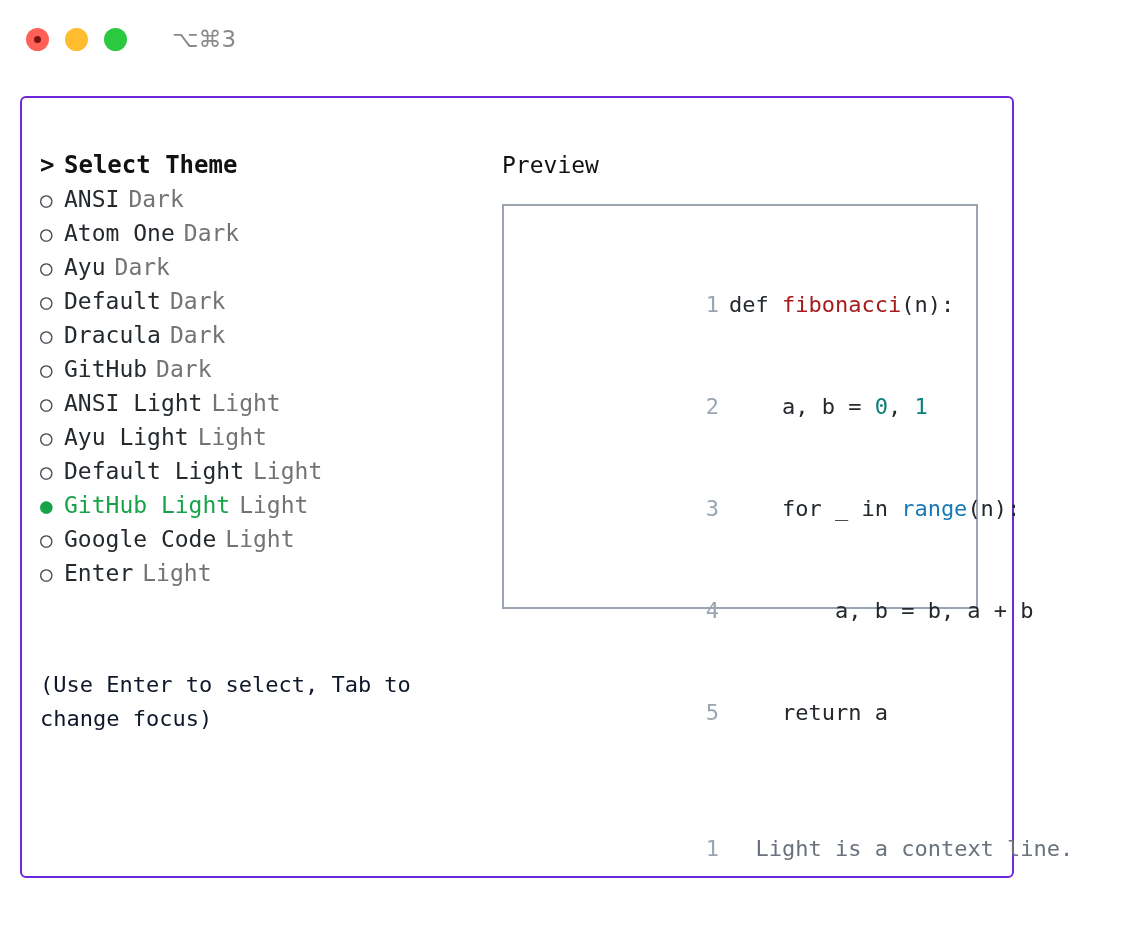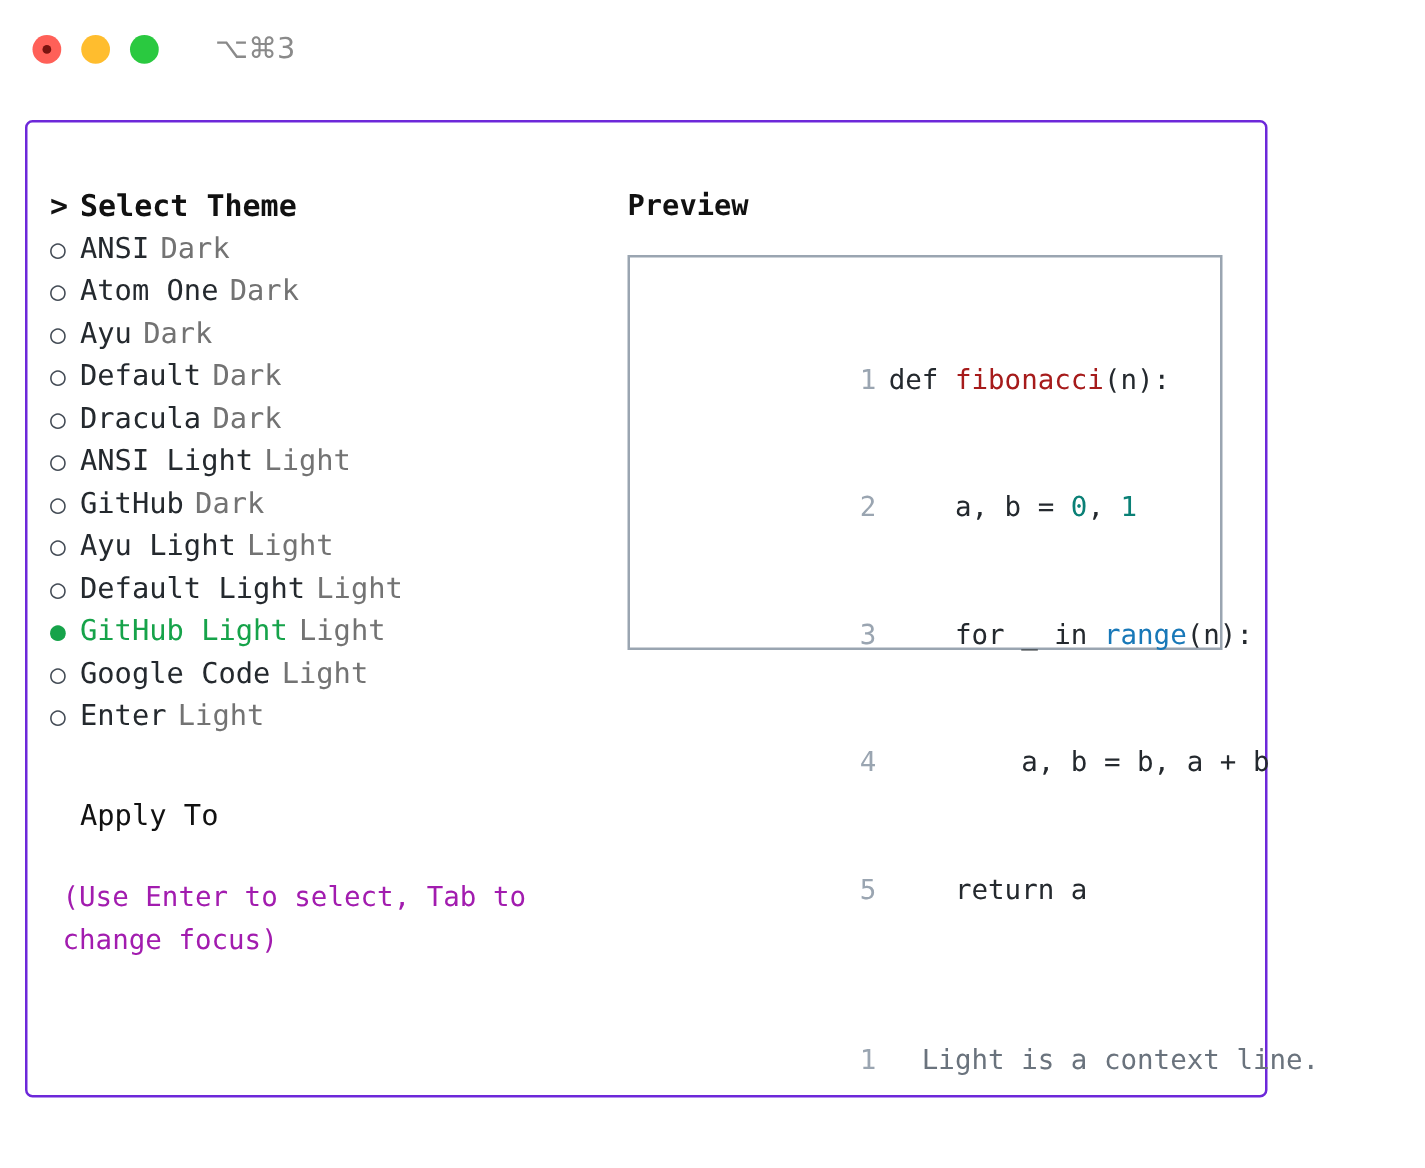--- a/index.html
+++ b/index.html
@@ -123,46 +123,45 @@
     height: 34px;
     line-height: 34px;
     font-size: 23px;
     color: #111111;
     padding-left: 24px;
   }
   .hint {
     margin-top: 32px;
     font-size: 22px;
     line-height: 34px;
-    color: #a21caf;
+    color: #0f172a;
     width: 404px;
-    margin-left: 10px;
   }
   
   .right-col {
     position: absolute;
     left: 480px;
     top: 50px;
     width: 490px;
   }
   .preview-title {
     font-size: 23px;
-    font-weight: bold;
+    font-weight: normal;
     color: #111111;
     height: 34px;
     line-height: 34px;
   }
   .preview-box {
     margin-top: 22px;
     width: 476px;
-    height: 316px;
+    height: 405px;
     border: 2px solid #9aa5b1;
     box-sizing: border-box;
     background: #ffffff;
-    padding: 48px 0 0 12px;
+    padding: 48px 0 0 30px;
   }
   .code-line {
     font-size: 22px;
     line-height: 34px;
     white-space: pre;
     color: #24292e;
   }
   .ln {
     display: inline-block;
     width: 26px;
@@ -209,44 +208,43 @@
         <div class="row">
           <span class="bullet">○</span><span class="theme-name">Ayu</span><span class="theme-kind">Dark</span>
         </div>
         <div class="row">
           <span class="bullet">○</span><span class="theme-name">Default</span><span class="theme-kind">Dark</span>
         </div>
         <div class="row">
           <span class="bullet">○</span><span class="theme-name">Dracula</span><span class="theme-kind">Dark</span>
         </div>
         <div class="row">
+          <span class="bullet">○</span><span class="theme-name">GitHub</span><span class="theme-kind">Dark</span>
+        </div>
+        <div class="row">
           <span class="bullet">○</span><span class="theme-name">ANSI Light</span><span class="theme-kind">Light</span>
-        </div>
-        <div class="row">
-          <span class="bullet">○</span><span class="theme-name">GitHub</span><span class="theme-kind">Dark</span>
         </div>
         <div class="row">
           <span class="bullet">○</span><span class="theme-name">Ayu Light</span><span class="theme-kind">Light</span>
         </div>
         <div class="row">
           <span class="bullet">○</span><span class="theme-name">Default Light</span><span class="theme-kind">Light</span>
         </div>
         <div class="row selected">
           <span class="bullet">●</span><span class="theme-name">GitHub Light</span><span class="theme-kind">Light</span>
         </div>
         <div class="row">
           <span class="bullet">○</span><span class="theme-name">Google Code</span><span class="theme-kind">Light</span>
         </div>
         <div class="row">
           <span class="bullet">○</span><span class="theme-name">Enter</span><span class="theme-kind">Light</span>
         </div>
 
         <div class="section-gap"></div>
 
-        <div class="apply-head">Apply To</div>
 
 
         <div class="hint">(Use Enter to select, Tab to change focus)</div>
       </div>
 
       <div class="right-col">
         <div class="preview-title">Preview</div>
 
         <div class="preview-box">
 

